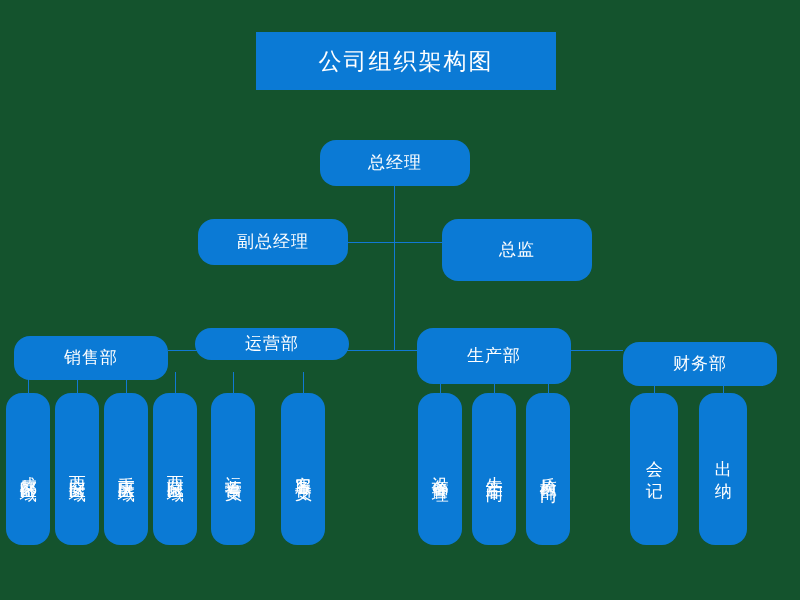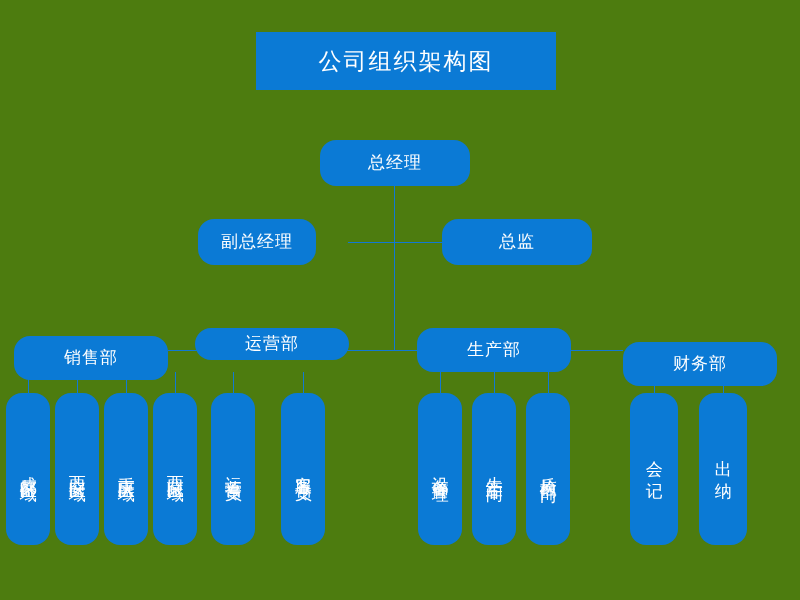--- a/index.html
+++ b/index.html
@@ -11,21 +11,21 @@
   body {
     width: 800px;
     height: 600px;
     font-family: "Liberation Sans", "DejaVu Sans", sans-serif;
     overflow: hidden;
   }
   #canvas {
     position: relative;
     width: 800px;
     height: 600px;
-    background: #4d7c0f;
+    background: #14532d;
   }
 
   
   .title-banner {
     position: absolute;
     left: 256px;
     top: 32px;
     width: 300px;
     height: 58px;
     background: #0b7ad5;
@@ -98,26 +98,26 @@
 
   <div class="line v" style="left:440px; top:372px; height:21px;"></div>
   <div class="line v" style="left:494px; top:372px; height:21px;"></div>
   <div class="line v" style="left:548px; top:372px; height:21px;"></div>
 
   <div class="line v" style="left:654px; top:372px; height:21px;"></div>
   <div class="line v" style="left:723px; top:372px; height:21px;"></div>
 
   <div class="node h" style="left:320px; top:140px; width:150px; height:46px;">总经理</div>
 
-  <div class="node h" style="left:198px; top:219px; width:118px; height:46px;">副总经理</div>
-  <div class="node h" style="left:442px; top:219px; width:150px; height:46px;">总监</div>
+  <div class="node h" style="left:198px; top:219px; width:150px; height:46px;">副总经理</div>
+  <div class="node h" style="left:442px; top:219px; width:150px; height:62px;">总监</div>
 
   <div class="node h" style="left:14px;  top:328px; width:154px; height:44px;margin-top:8px;">销售部</div>
   <div class="node h" style="left:195px; top:328px; width:154px; height:32px;">运营部</div>
-  <div class="node h" style="left:417px; top:328px; width:154px; height:44px;">生产部</div>
+  <div class="node h" style="left:417px; top:328px; width:154px; height:56px;">生产部</div>
   <div class="node h" style="left:623px; top:328px; width:154px; height:44px;margin-top:14px;">财务部</div>
 
   <div class="node v" style="left:6px;   top:393px; width:44px; height:152px;">成都区域</div>
   <div class="node v" style="left:55px;  top:393px; width:44px; height:152px;">西安区域</div>
   <div class="node v" style="left:104px; top:393px; width:44px; height:152px;">重庆区域</div>
   <div class="node v" style="left:153px; top:393px; width:44px; height:152px;">西藏区域</div>
 
   <div class="node v" style="left:211px; top:393px; width:44px; height:152px;">运营专员</div>
   <div class="node v" style="left:281px; top:393px; width:44px; height:152px;">客服专员</div>
 

